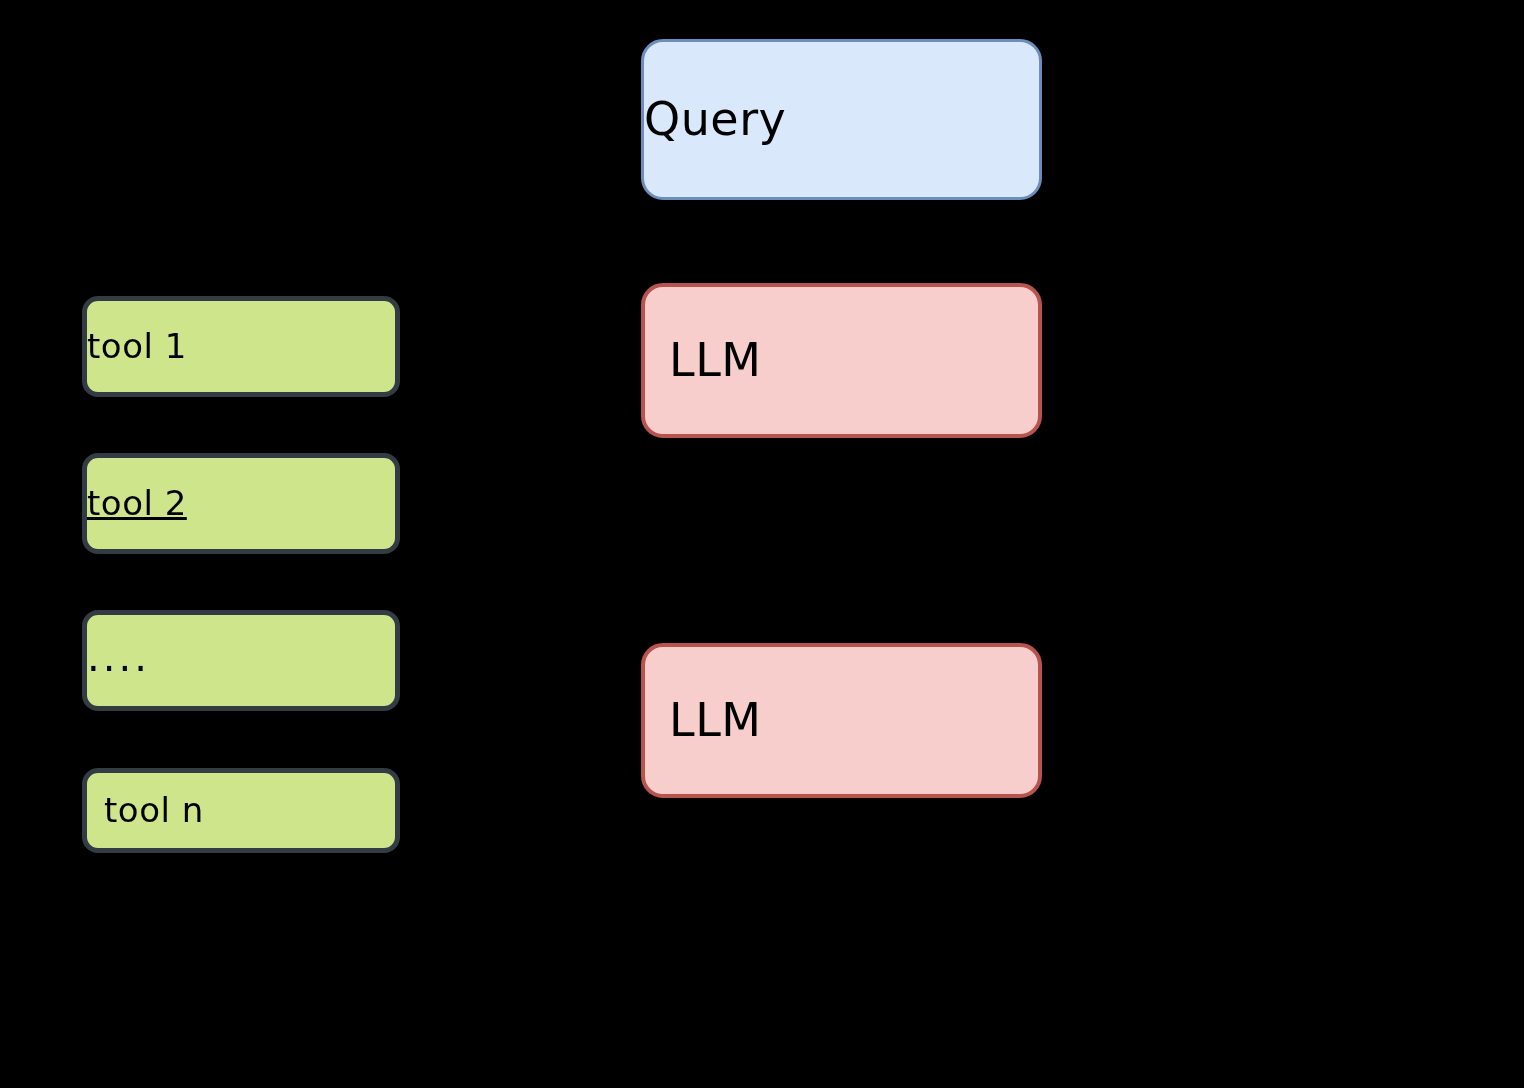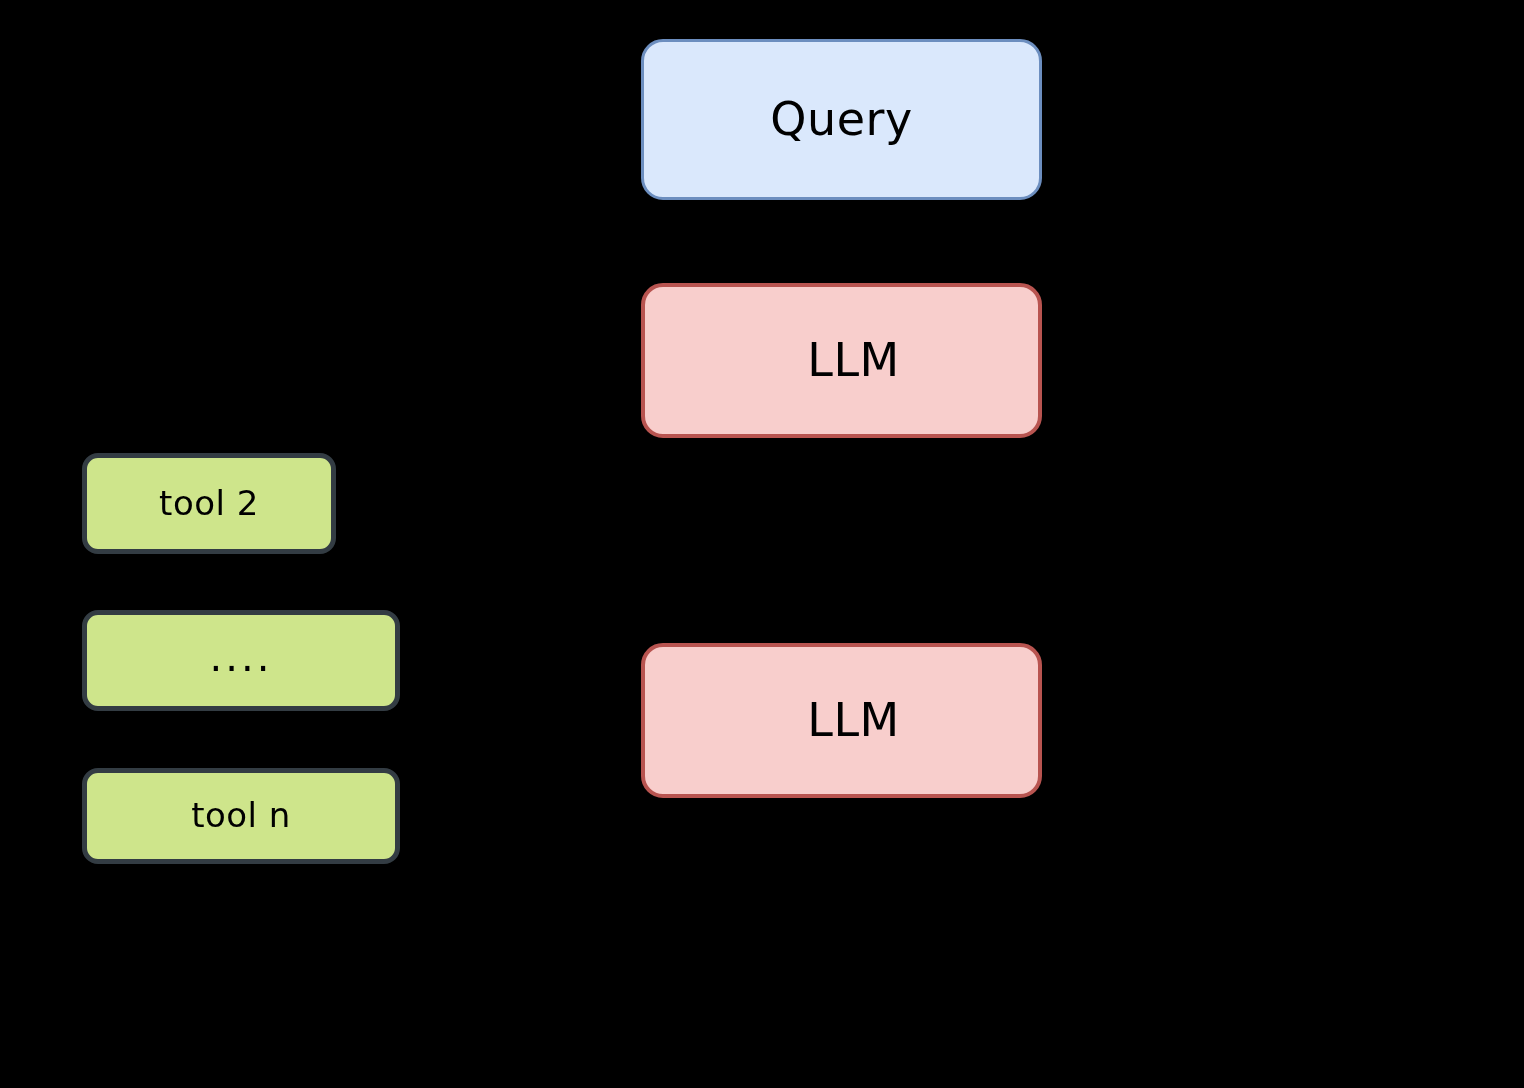--- a/index.html
+++ b/index.html
@@ -14,21 +14,21 @@
     height: 1088px;
     background: #000000;
     overflow: hidden;
     font-family: "DejaVu Sans", sans-serif;
   }
   .node {
     position: absolute;
     box-sizing: border-box;
     display: flex;
     align-items: center;
-    justify-content: center;
+    justify-content: flex-start;
     text-align: center;
     color: #000000;
     line-height: 1.1;
     white-space: pre;
     user-select: none;
   }
   
   .node.blue {
     background: #dae8fc;
     border: 3px solid #6c8ebf;
@@ -61,30 +61,33 @@
     letter-spacing: 3px;
     position: relative;
     top: -4px;
   }
 </style>
 </head>
 <body>
 
 <div id="canvas">
 
+  <div class="node green" style="left:82px; top:296px; width:318px; height:101px;">
+    <span class="label">tool 1</span>
+  </div>
 
-  <div class="node green" style="left:82px; top:453px; width:254px; height:101px;">
+  <div class="node green" style="left:82px; top:453px; width:318px; height:101px;text-decoration:underline;">
     <span class="label">tool 2</span>
   </div>
 
   <div class="node green dots" style="left:82px; top:610px; width:318px; height:101px;">
     <span class="label">....</span>
   </div>
 
-  <div class="node green" style="left:82px; top:768px; width:318px; height:96px;">
+  <div class="node green" style="left:82px; top:768px; width:318px; height:85px;padding-left:17px;">
     <span class="label">tool n</span>
   </div>
 
   <div class="node blue" style="left:641px; top:39px; width:401px; height:161px;">
     <span class="label">Query</span>
   </div>
 
   <div class="node pink" style="left:641px; top:283px; width:401px; height:155px;">
     <span class="label">LLM</span>
   </div>

